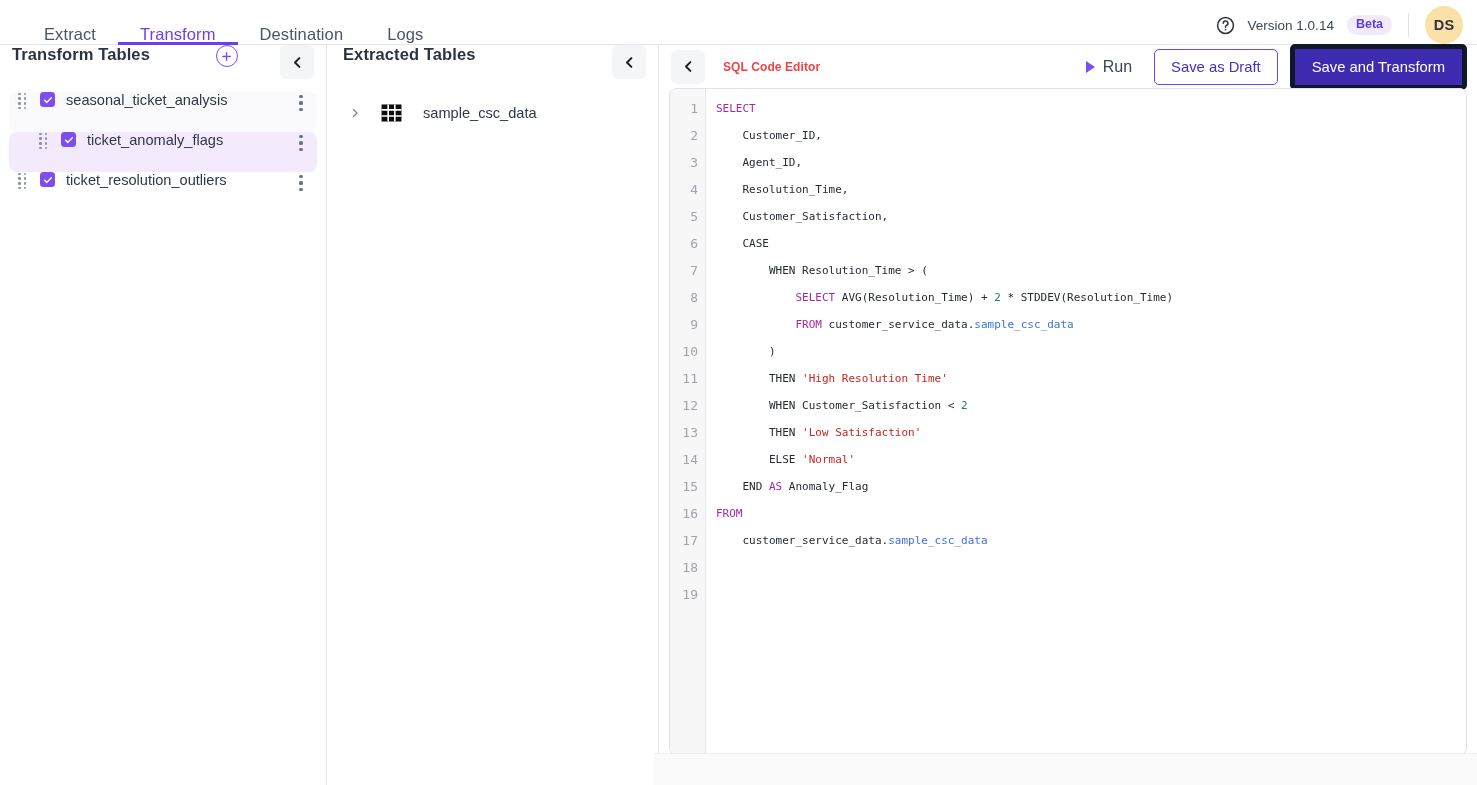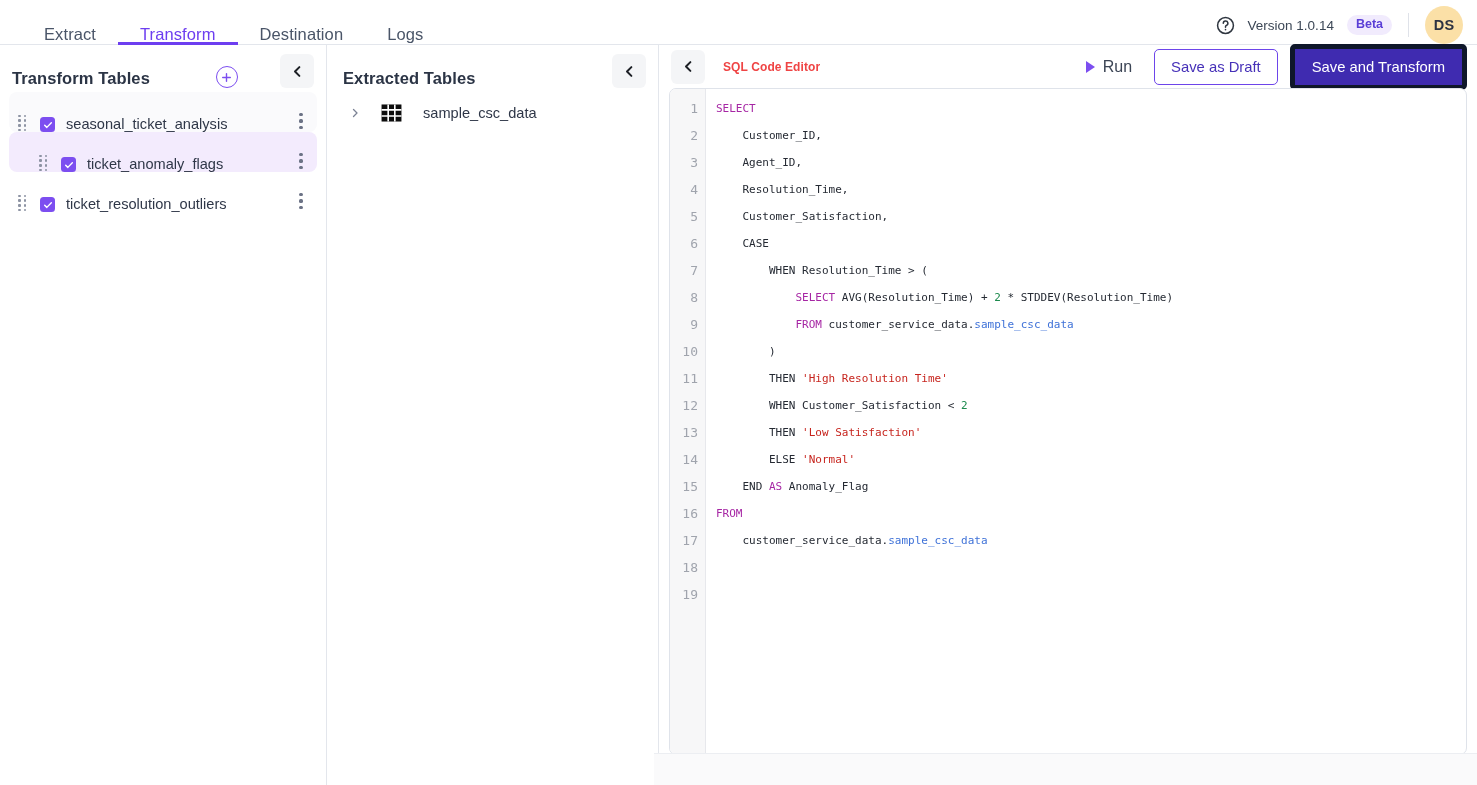--- a/index.html
+++ b/index.html
@@ -66,21 +66,21 @@
 
   
   .panel-transform {
     width: 327px; flex: 0 0 327px;
     border-right: 1px solid #e3e6ec;
     display: flex; flex-direction: column;
     background: #ffffff;
   }
   .panel-head {
     height: 43px; flex: 0 0 43px;
-    display: flex; align-items: flex-end;
+    display: flex; align-items: flex-start;
     padding: 0 12px 0 12px;
     position: relative;
   }
   .panel-title {
     font-size: 16.5px; font-weight: bold; color: #2b3445;
     letter-spacing: .1px;
   }
   .add-btn {
     width: 22px; height: 22px; margin-left: 66px;
     border: 1.7px solid #7c4ef0; border-radius: 50%;
@@ -91,21 +91,21 @@
   .collapse-btn {
     width: 34px; height: 34px; border-radius: 6px;
     background: #f4f5f7;
     display: flex; align-items: center; justify-content: center;
     cursor: pointer; border: none; margin-left: auto;
   }
   .collapse-btn svg { width: 15px; height: 15px; display: block; color: #1d2026; }
 
   .tbl-list { padding: 4px 9px 0; }
   .tbl-row {
-    height: 40px; display: flex; align-items: flex-end;
+    height: 40px; display: flex; align-items: flex-start;
     border-radius: 8px; padding: 0 8px 0 8px;
     cursor: pointer; gap: 0;
   }
   .tbl-row.alt { background: #fafafc; }
   .tbl-row.selected { background: #f3ebfd; padding-left: 29px; }
   .drag-handle {
     width: 14px; height: 18px; display: flex; flex-wrap: wrap;
     align-content: center; gap: 2px 3px; cursor: grab; flex: 0 0 14px;
     padding-left: 1px;
   }

